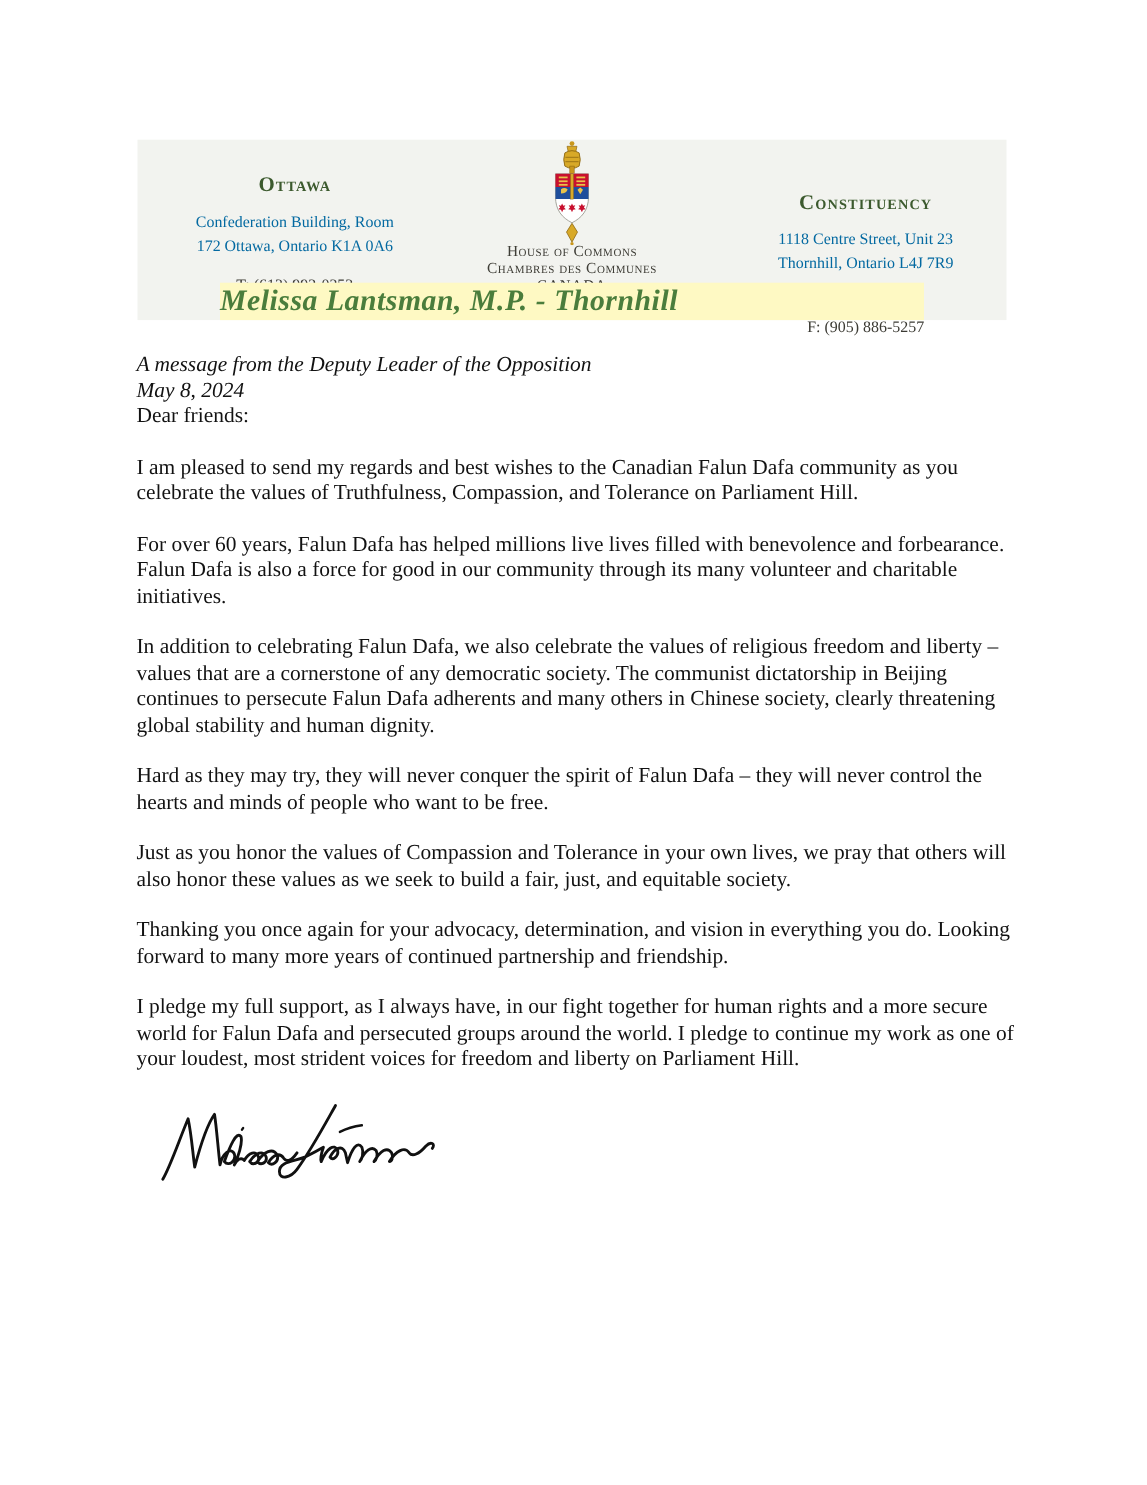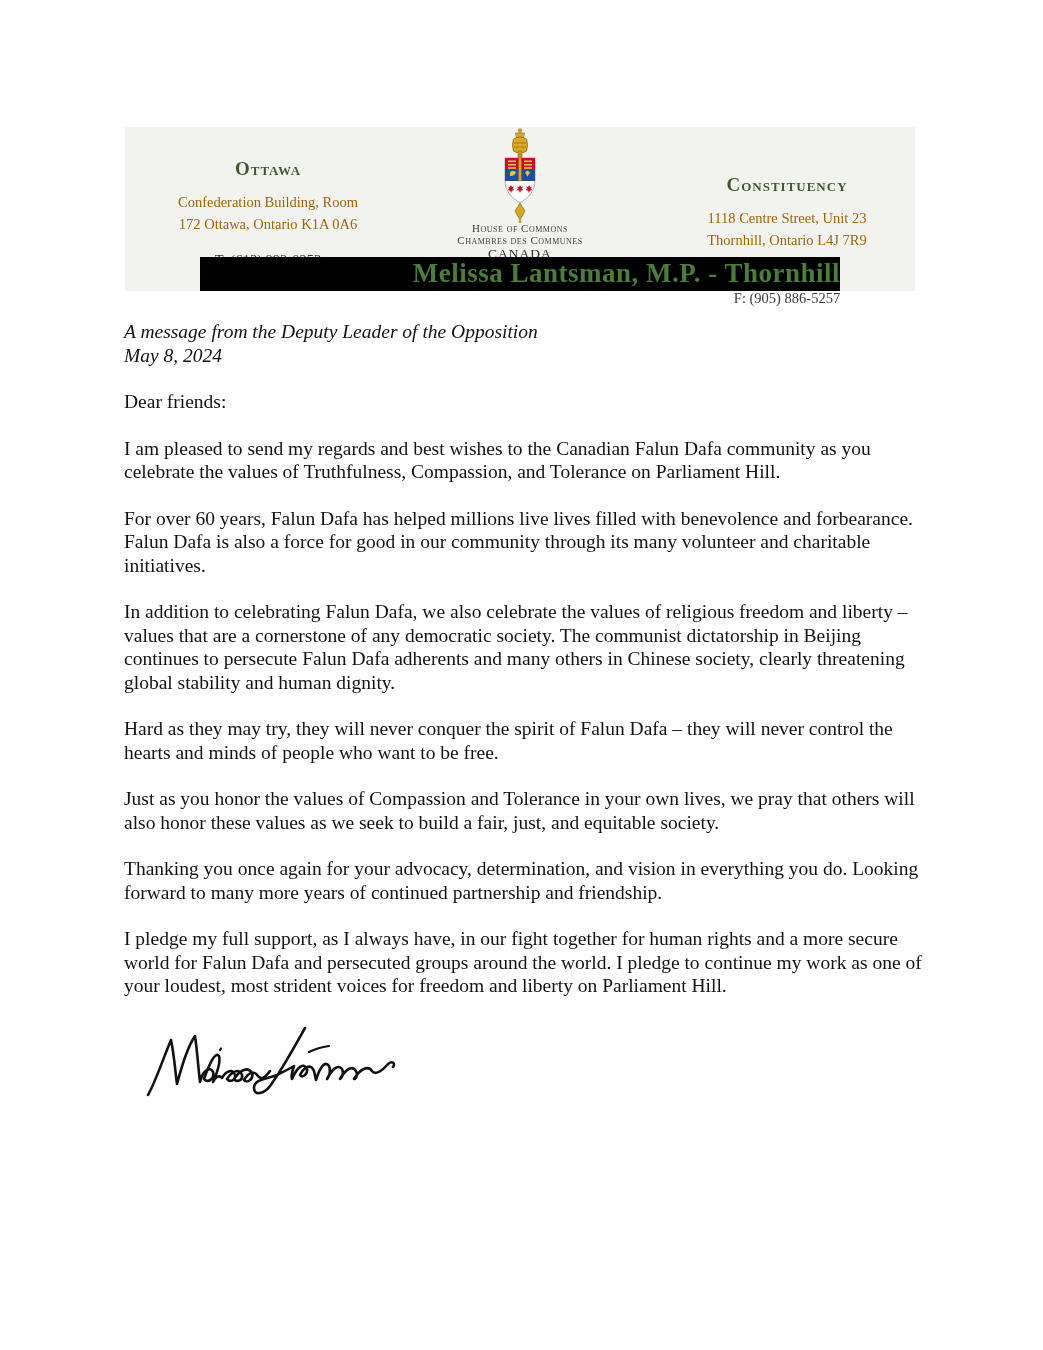--- a/index.html
+++ b/index.html
@@ -35,81 +35,82 @@
     font-weight: bold;
     font-size: 19px;
     letter-spacing: 1px;
     color: #3c5a2e;
     line-height: 1;
   }
   .lh-addr {
     margin-top: 13px;
     font-size: 14.5px;
     line-height: 1.55;
-    color: #a16207;
+    color: #0369a1;
   }
   .lh-phones {
     margin-top: 13px;
     font-size: 14.5px;
     line-height: 1.55;
     color: #3b3a33;
   }
   .lh-center {
     position: absolute;
     left: 50%;
     top: 0;
     transform: translateX(-50%);
     width: 280px;
     text-align: center;
   }
   .lh-emblem { display: block; margin: 0 auto; }
   .lh-hoc-line {
     font-variant: small-caps;
-    font-size: 11px;
+    font-size: 14px;
     line-height: 1.05;
     color: #3e3d36;
     letter-spacing: 0.5px;
   }
   .lh-canada {
     font-size: 13.5px;
     line-height: 1.1;
     color: #2e2d27;
     letter-spacing: 1px;
     margin-top: 1px;
   }
   .lh-nameband {
     position: absolute;
     left: 50%;
     transform: translateX(-50%);
     bottom: 0;
     width: 640px;
     padding: 2px 0 4px 0;
-    background: #000000;
-    text-align: right;
+    background: #fef9c3;
+    text-align: left;
+    font-style: italic;
   }
   .lh-name {
     font-weight: bold;
     font-size: 27px;
     color: #4a7d3c;
     letter-spacing: 0.5px;
     line-height: 1.05;
     white-space: nowrap;
   }
 
   
   .letter-body {
     position: absolute;
     left: 124px;
     top: 320px;
     width: 812px;
     font-size: 19.5px;
     line-height: 23.5px;
     color: #121212;
   }
-  .subject-block { margin-bottom: 23px; font-style: italic; }
+  .subject-block { font-style: italic; }
   .letter-body p { margin: 0 0 23px 0; }
   .closing { margin-bottom: 0; }
   .signature-wrap {
     margin: 2px 0 14px 18px;
     width: 270px;
     height: 82px;
   }
   .signoff div { line-height: 24.5px; }
 </style>
 </head>

